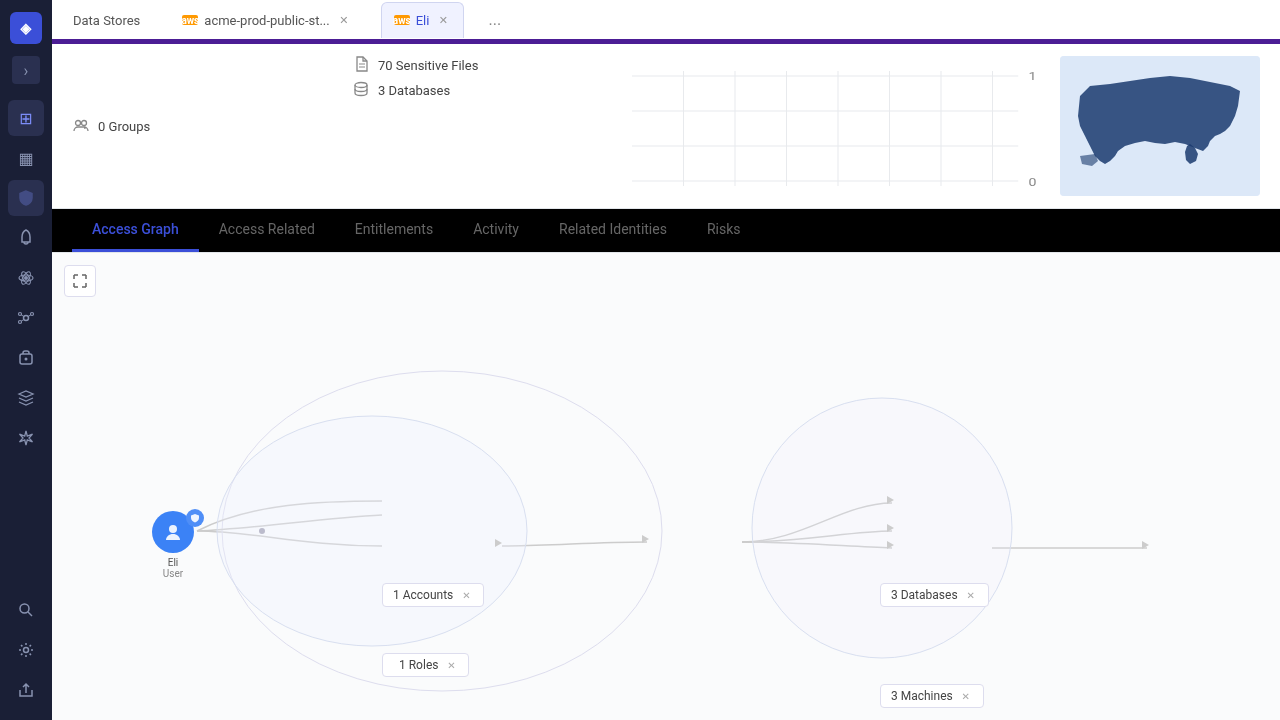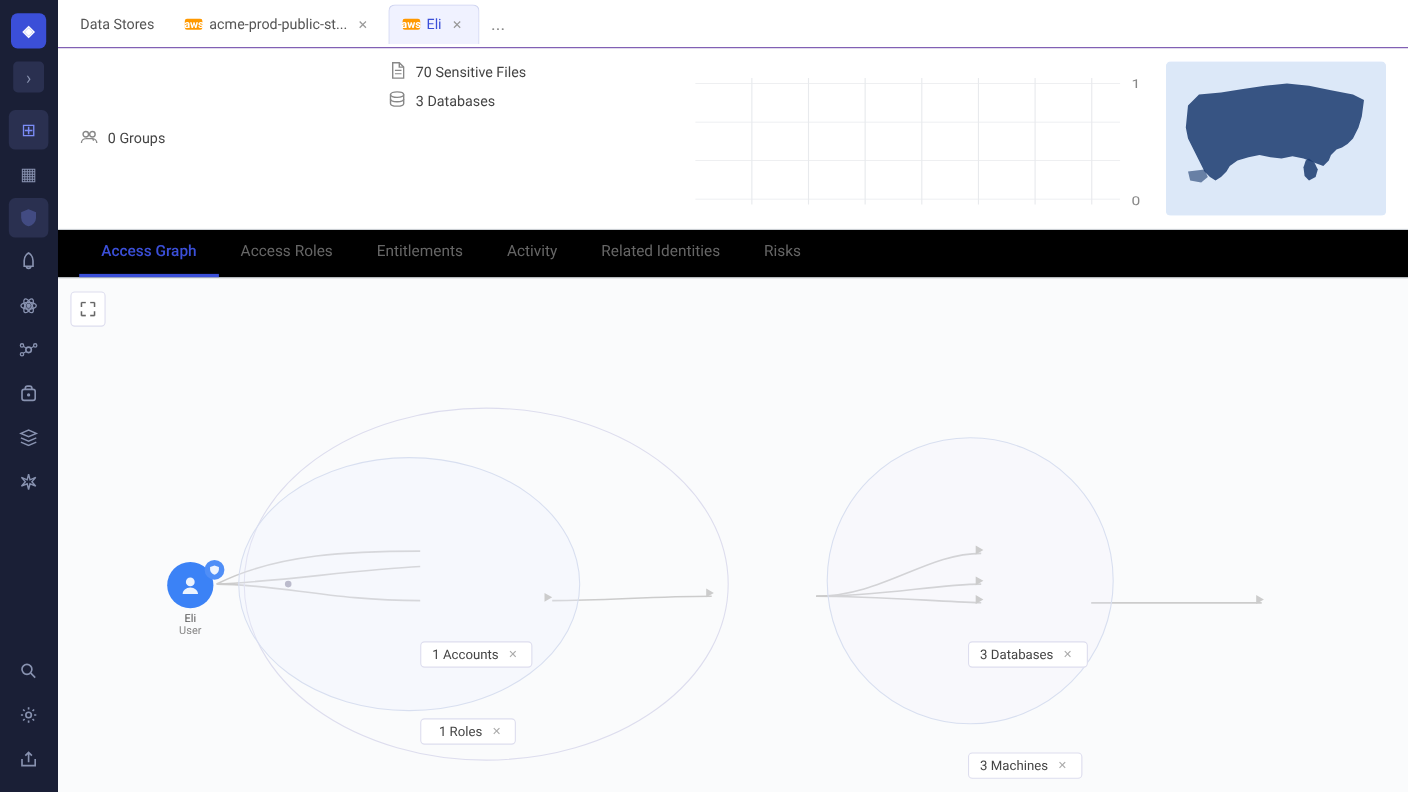--- a/index.html
+++ b/index.html
@@ -31,22 +31,22 @@
       margin-top: auto; display: flex; flex-direction: column; align-items: center; gap: 4px;
     }
 
     
     .main {
       margin-left: 52px; height: 720px; display: flex; flex-direction: column; overflow: hidden;
     }
 
     
     .tab-bar {
-      height: 44px; background: #fff; border-bottom: 1px solid #4c1d95;
-      display: flex; align-items: center; padding: 16px 8px; gap: 2px;
+      height: 44px; background: #fff; border-bottom: 5px solid #4c1d95;
+      display: flex; align-items: center; padding: 16px 8px; gap: 16px;
       flex-shrink: 0;
     }
     .tab {
       height: 36px; padding: 0 12px; display: flex; align-items: center; gap: 6px;
       border-radius: 6px 6px 0 0; cursor: pointer; font-size: 13px; color: #555;
       border: 1px solid transparent; border-bottom: none; white-space: nowrap;
     }
     .tab.active { background: #f0f2ff; border-color: #d0d5f0; color: #3b4fd8; }
     .tab-close {
       width: 16px; height: 16px; border-radius: 3px; display: flex; align-items: center;
@@ -329,21 +329,21 @@
         </svg>
       </div>
     </div>
   </div>
 
   <div class="nav-tabs">
     <div class="nav-tab active">
       <span>Access Graph</span>
     </div>
     <div class="nav-tab">
-      <span>Access Roles</span>
+      <span>Access Related</span>
     </div>
     <div class="nav-tab">
       <span>Entitlements</span>
     </div>
     <div class="nav-tab">
       <span>Activity</span>
     </div>
     <div class="nav-tab">
       <span>Related Identities</span>
     </div>

